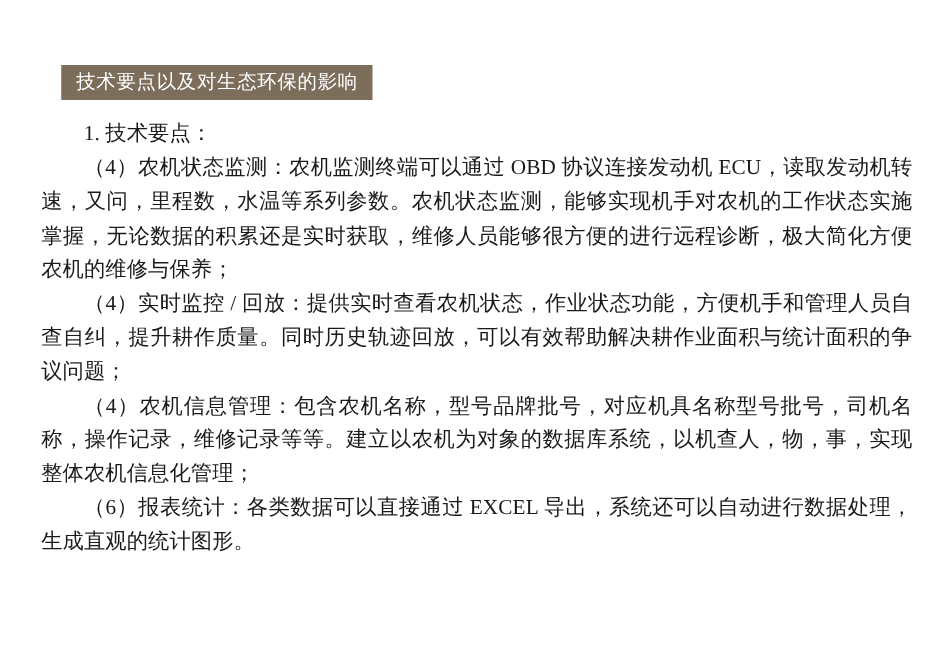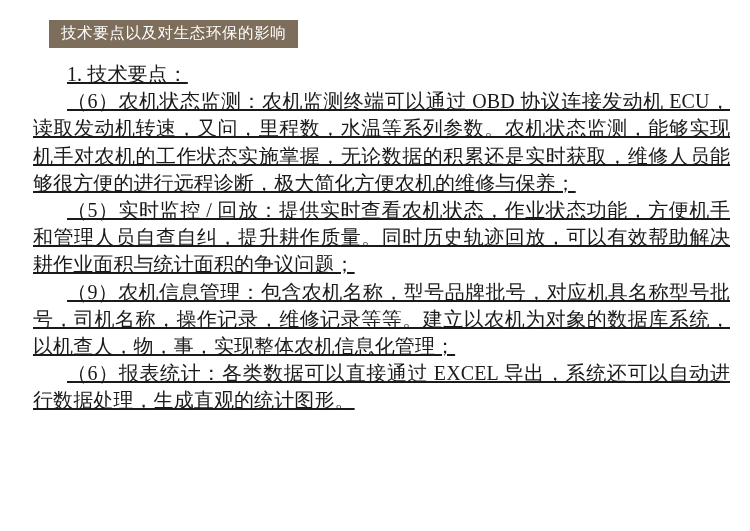--- a/index.html
+++ b/index.html
@@ -13,64 +13,64 @@
     font-family: "Liberation Serif", "DejaVu Serif", serif;
     color: #1a1a1a;
     overflow: hidden;
   }
   .page {
     position: relative;
     width: 750px;
     height: 423px;
     box-sizing: border-box;
     padding: 0;
+    margin-top: 32px;
   }
   .heading-wrap {
     padding: 20px 0 0 49px;
   }
   .heading {
     display: inline-block;
     background: #7d6e5c;
     color: #ffffff;
     font-size: 15.5px;
     font-family: "DejaVu Sans", "Liberation Sans", sans-serif;
     letter-spacing: 0.6px;
     padding: 5px 12px 6px 12px;
     line-height: 1.1;
     white-space: nowrap;
   }
   .body-block {
     padding: 13px 20px 0 33px;
   }
   p {
     margin: 0;
-    font-size: 20px;
+    font-size: 17px;
     line-height: 27.2px;
     text-align: justify;
     text-justify: inter-ideograph;
     letter-spacing: 0.1px;
-    text-decoration: underline;
   }
   p.first-indent {
     text-indent: 34px;
   }
   p.sub {
     text-indent: 34px;
   }
 </style>
 </head>
 <body>
 
 <div class="page">
 
   <div class="heading-wrap">
     <span class="heading">技术要点以及对生态环保的影响</span>
   </div>
 
   <div class="body-block">
     <p class="first-indent">1. 技术要点：</p>
-    <p class="sub">（6）农机状态监测：农机监测终端可以通过 OBD 协议连接发动机 ECU，读取发动机转速，又问，里程数，水温等系列参数。农机状态监测，能够实现机手对农机的工作状态实施掌握，无论数据的积累还是实时获取，维修人员能够很方便的进行远程诊断，极大简化方便农机的维修与保养；</p>
-    <p class="sub">（5）实时监控 / 回放：提供实时查看农机状态，作业状态功能，方便机手和管理人员自查自纠，提升耕作质量。同时历史轨迹回放，可以有效帮助解决耕作业面积与统计面积的争议问题；</p>
-    <p class="sub">（9）农机信息管理：包含农机名称，型号品牌批号，对应机具名称型号批号，司机名称，操作记录，维修记录等等。建立以农机为对象的数据库系统，以机查人，物，事，实现整体农机信息化管理；</p>
+    <p class="sub">（4）农机状态监测：农机监测终端可以通过 OBD 协议连接发动机 ECU，读取发动机转速，又问，里程数，水温等系列参数。农机状态监测，能够实现机手对农机的工作状态实施掌握，无论数据的积累还是实时获取，维修人员能够很方便的进行远程诊断，极大简化方便农机的维修与保养；</p>
+    <p class="sub">（4）实时监控 / 回放：提供实时查看农机状态，作业状态功能，方便机手和管理人员自查自纠，提升耕作质量。同时历史轨迹回放，可以有效帮助解决耕作业面积与统计面积的争议问题；</p>
+    <p class="sub">（4）农机信息管理：包含农机名称，型号品牌批号，对应机具名称型号批号，司机名称，操作记录，维修记录等等。建立以农机为对象的数据库系统，以机查人，物，事，实现整体农机信息化管理；</p>
     <p class="sub">（6）报表统计：各类数据可以直接通过 EXCEL 导出，系统还可以自动进行数据处理，生成直观的统计图形。</p>
   </div>
 
 </div>
 
 </body></html>

